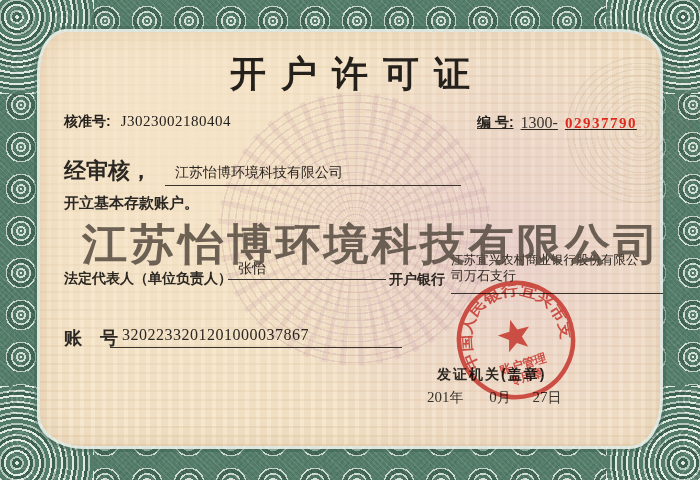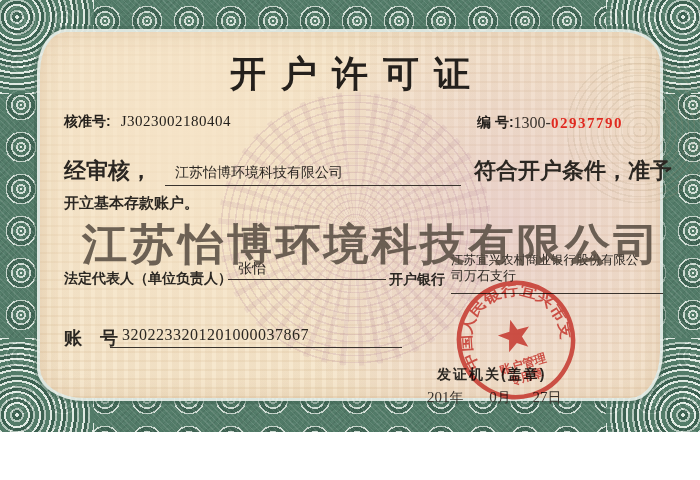--- a/index.html
+++ b/index.html
@@ -1,17 +1,17 @@
 <!DOCTYPE html>
 <html><head>
 <meta charset="utf-8">
 <style>
   html,body{margin:0;padding:0;background:#ffffff;}
   .cert{
-    position:relative;width:700px;height:432px;overflow:hidden;
+    position:relative;width:700px;height:480px;overflow:hidden;
     background-color:#4e7866;
     font-family:"Liberation Sans",sans-serif;
   }
   
   .frame{
     position:absolute;inset:0;
     background-color:#4e7866;
     background-image:
       radial-gradient(circle, rgba(235,242,236,.95) 0 1.5px, rgba(90,131,111,.2) 1.5px 3.5px,
         rgba(235,242,236,.85) 3.5px 5px, rgba(77,117,98,.95) 5px 8.5px,
@@ -62,21 +62,21 @@
   .content{position:absolute;inset:0;z-index:2;color:#2b2722;}
   .title{
     position:absolute;left:0;right:0;top:50px;text-align:center;
     font-family:"Liberation Sans",sans-serif;font-weight:700;
     font-size:36px;letter-spacing:15px;text-indent:15px;color:#24201c;
   }
   .label{font-weight:700;color:#24201c;}
   .serif-val{font-family:"Liberation Serif",serif;color:#24201c;}
   .approval{position:absolute;left:64px;top:113px;font-size:14px;display:flex;align-items:baseline;gap:10px;}
   .approval .serif-val{font-size:15px;letter-spacing:.5px;}
-  .serial{position:absolute;left:477px;top:114px;font-size:14px;display:flex;align-items:flex-end;}
+  .serial{position:absolute;left:477px;top:114px;font-size:14px;display:flex;align-items:flex-end;gap:7px;text-decoration:underline;}
   .serial .prefix{font-size:16px;color:#3a342e;}
   .serial .number{font-weight:700;font-size:15px;letter-spacing:1.5px;color:#e02a20;font-family:"Liberation Serif",serif;}
   .review{position:absolute;left:64px;top:156px;display:flex;align-items:flex-end;gap:8px;}
   .review .big{font-weight:700;font-size:22px;white-space:nowrap;}
   .fill-line{border-bottom:1.5px solid #3a342e;font-family:"Liberation Serif",serif;}
   .review .fill-line{width:286px;font-size:14px;padding:0 0 3px 10px;margin:0 5px;white-space:nowrap;}
   .open-line{position:absolute;left:64px;top:194px;font-weight:700;font-size:15px;}
   .watermark{
     position:absolute;left:82px;top:216px;z-index:5;white-space:nowrap;
     font-family:"Liberation Serif",serif;font-weight:700;font-size:43px;
@@ -127,21 +127,20 @@
 
     <div class="serial">
       <span class="label">编 号:</span>
       <span class="prefix serif-val">1300-</span>
       <span class="number">02937790</span>
     </div>
 
     <div class="review">
       <span class="big">经审核，</span>
       <span class="fill-line">江苏怡博环境科技有限公司</span>
-      <span class="big">符合开户条件，准予</span>
     </div>
 
     <div class="open-line">开立基本存款账户。</div>
 
     <div class="watermark">江苏怡博环境科技有限公司</div>
 
     <div class="legal-label">法定代表人（单位负责人）</div>
     <div class="legal-name fill-line">张怡</div>
 
     <div class="bank-label">开户银行</div>

